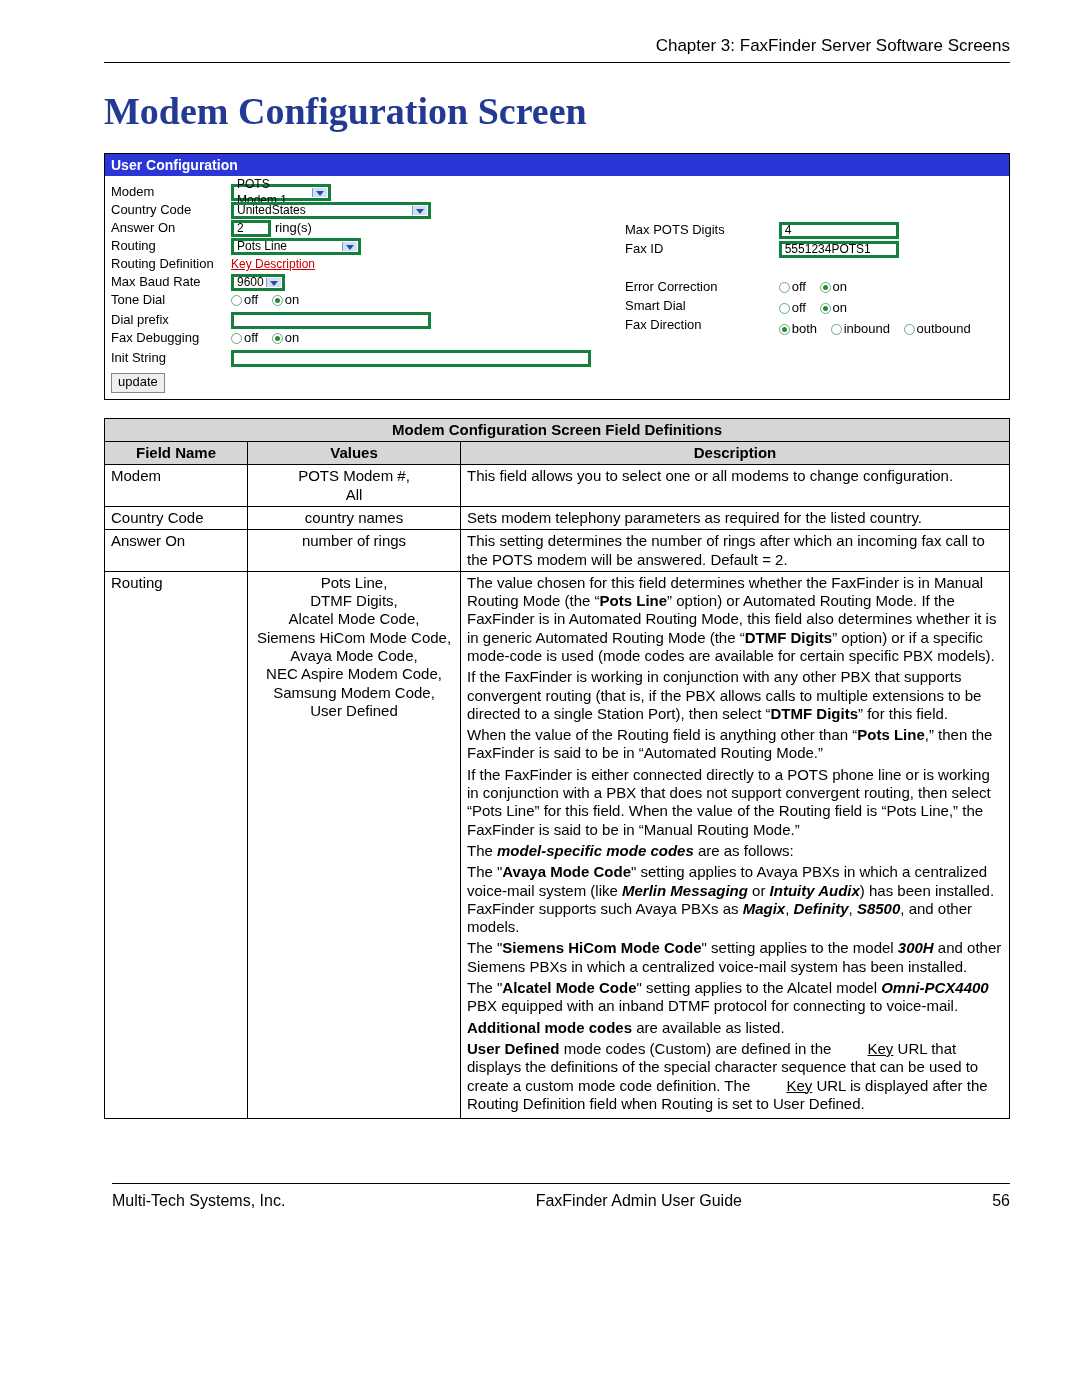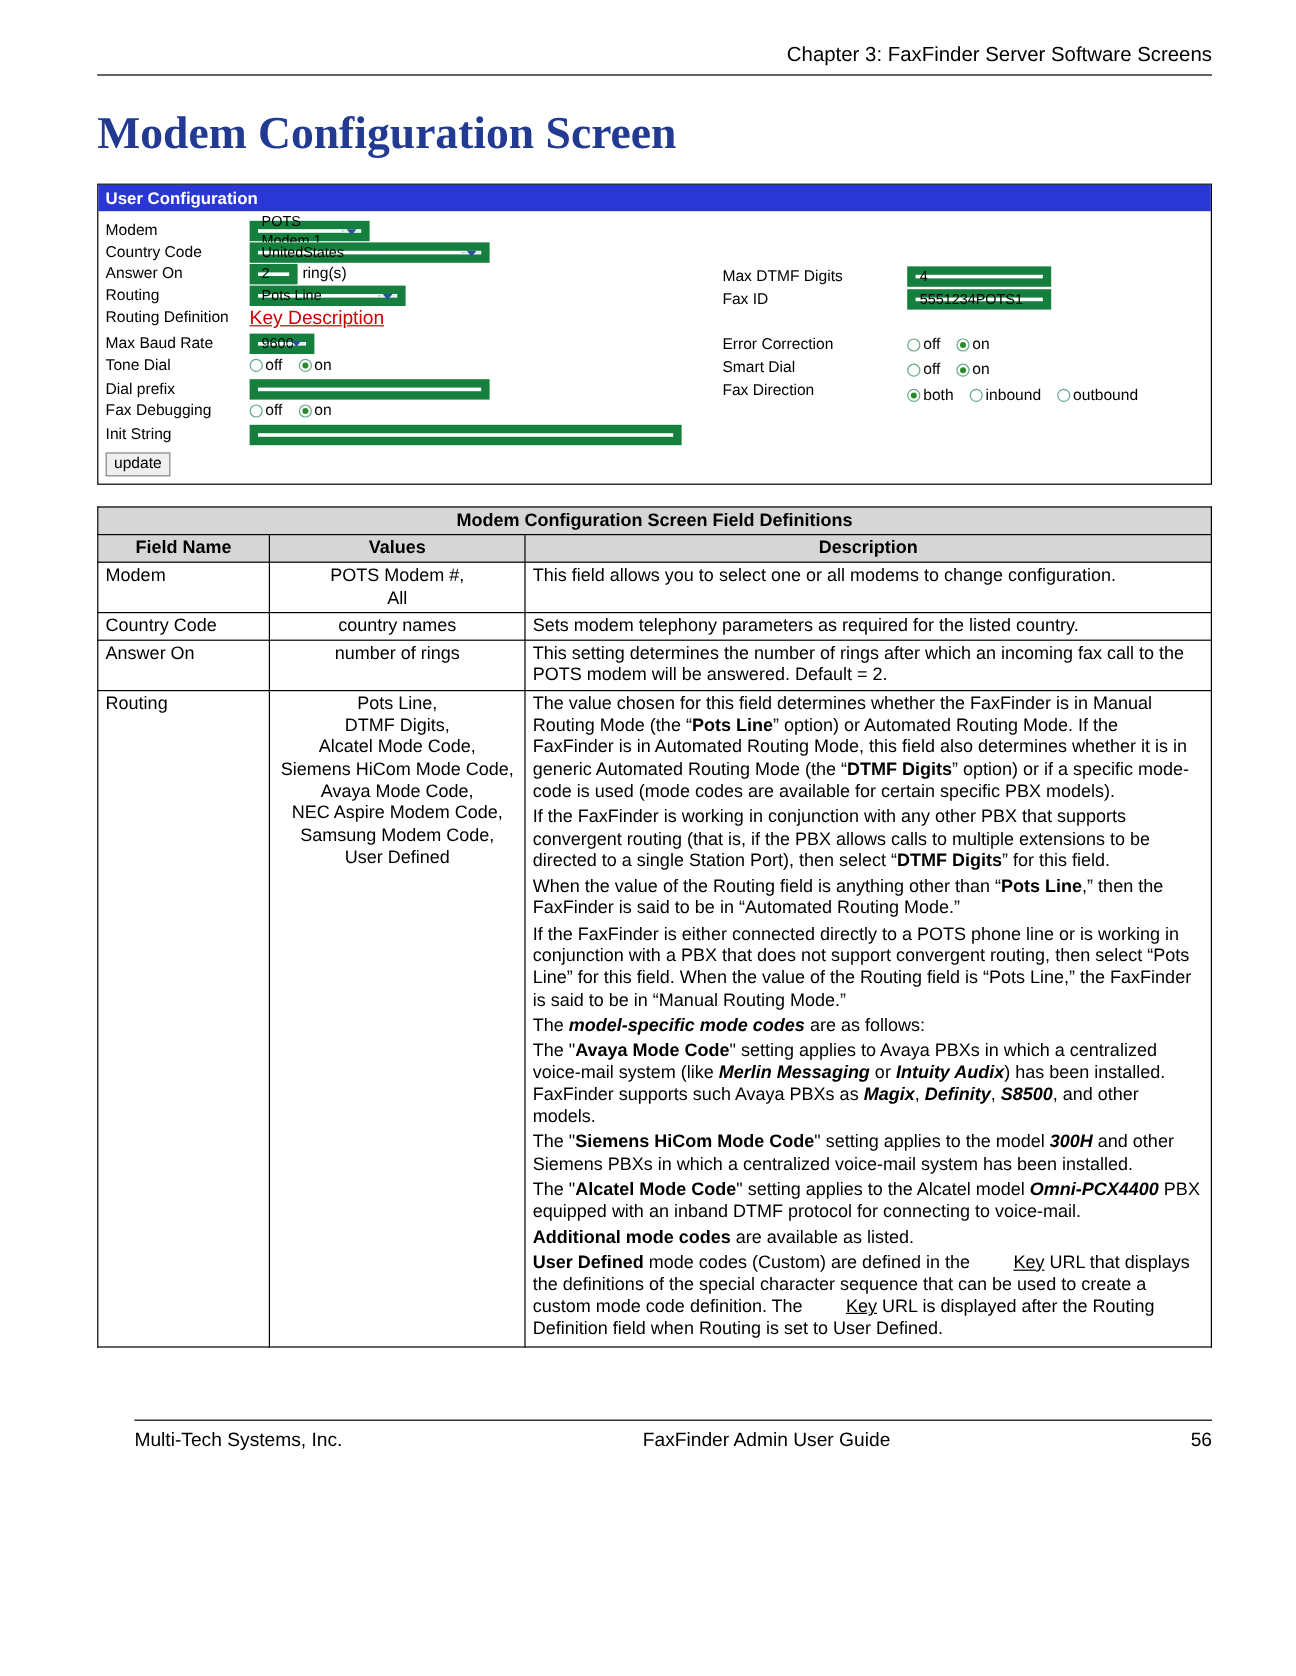--- a/index.html
+++ b/index.html
@@ -7,21 +7,21 @@
     background: #fff;
     font-family: Arial, Helvetica, sans-serif;
     color: #000;
   }
   .page {
     width: 1080px;
     height: 1250px;
     margin: 0 auto;
     position: relative;
     box-sizing: border-box;
-    padding: 36px 70px 0 81px;
+    padding: 36px 70px 0 104px;
   }
   .chapter {
     text-align: right;
     font-size: 17px;
     margin-bottom: 6px;
   }
   .hr-top, .hr-bot {
     border: none;
     border-top: 1.5px solid #000;
     margin: 0;
@@ -55,21 +55,21 @@
   }
   .ui-col {
     display: grid;
     grid-template-columns: auto auto;
     column-gap: 10px;
     row-gap: 1px;
     align-content: start;
   }
   .ui-col .lab { white-space: nowrap; }
   .select, .textin {
-    border: 7px solid #15803d;
+    border: 3px solid #15803d;
     background: #fff;
     font-size: 12px;
     padding: 0 3px;
     height: 17px;
     box-sizing: border-box;
     display: inline-flex;
     align-items: center;
   }
   .select {
     position: relative;
@@ -98,21 +98,21 @@
   .radio { display:inline-flex; align-items:center; gap:2px; margin-right:10px;}
   .radio .dot {
     width:11px; height:11px; border:1px solid #7a9; border-radius:50%;
     display:inline-block; position:relative; box-sizing:border-box;
     border-color:#6a8;
   }
   .radio .dot.on::after {
     content:""; position:absolute; left:2px; top:2px; width:5px; height:5px;
     background:#2a8a2a; border-radius:50%;
   }
-  .keydesc { color:#c00; text-decoration: underline; font-size:16px;}
+  .keydesc { color:#c00; text-decoration: underline; font-size:12px;}
   .ringrow { display:inline-flex; align-items:center; gap:4px;}
   .btn-update {
     border:1px solid #888; background:#efefef; font-size:13px;
     padding: 0 6px; height:18px; margin: 0 0 6px 6px;
     display:inline-flex; align-items:center;
   }
 
   
   table.def {
     border-collapse: collapse;
@@ -218,21 +218,21 @@
             </span>
         </span>
 
         <span class="lab">Init String</span>
         <span class="textin" style="width:360px"></span>
       </div>
 
       <div class="ui-col" style="grid-template-columns: auto; margin-left:20px; row-gap:2px;">
         <span style="height:17px"></span>
         <span style="height:17px"></span>
-        <span class="lab">Max DTMF Digits</span>
+        <span class="lab">Max POTS Digits</span>
         <span class="lab">Fax ID</span>
         <span style="height:17px"></span>
         <span class="lab">Error Correction</span>
         <span class="lab">Smart Dial</span>
         <span class="lab">Fax Direction</span>
       </div>
 
       <div class="ui-col" style="grid-template-columns: auto; margin-left:40px; row-gap:2px;">
         <span style="height:17px"></span>
         <span style="height:17px"></span>

